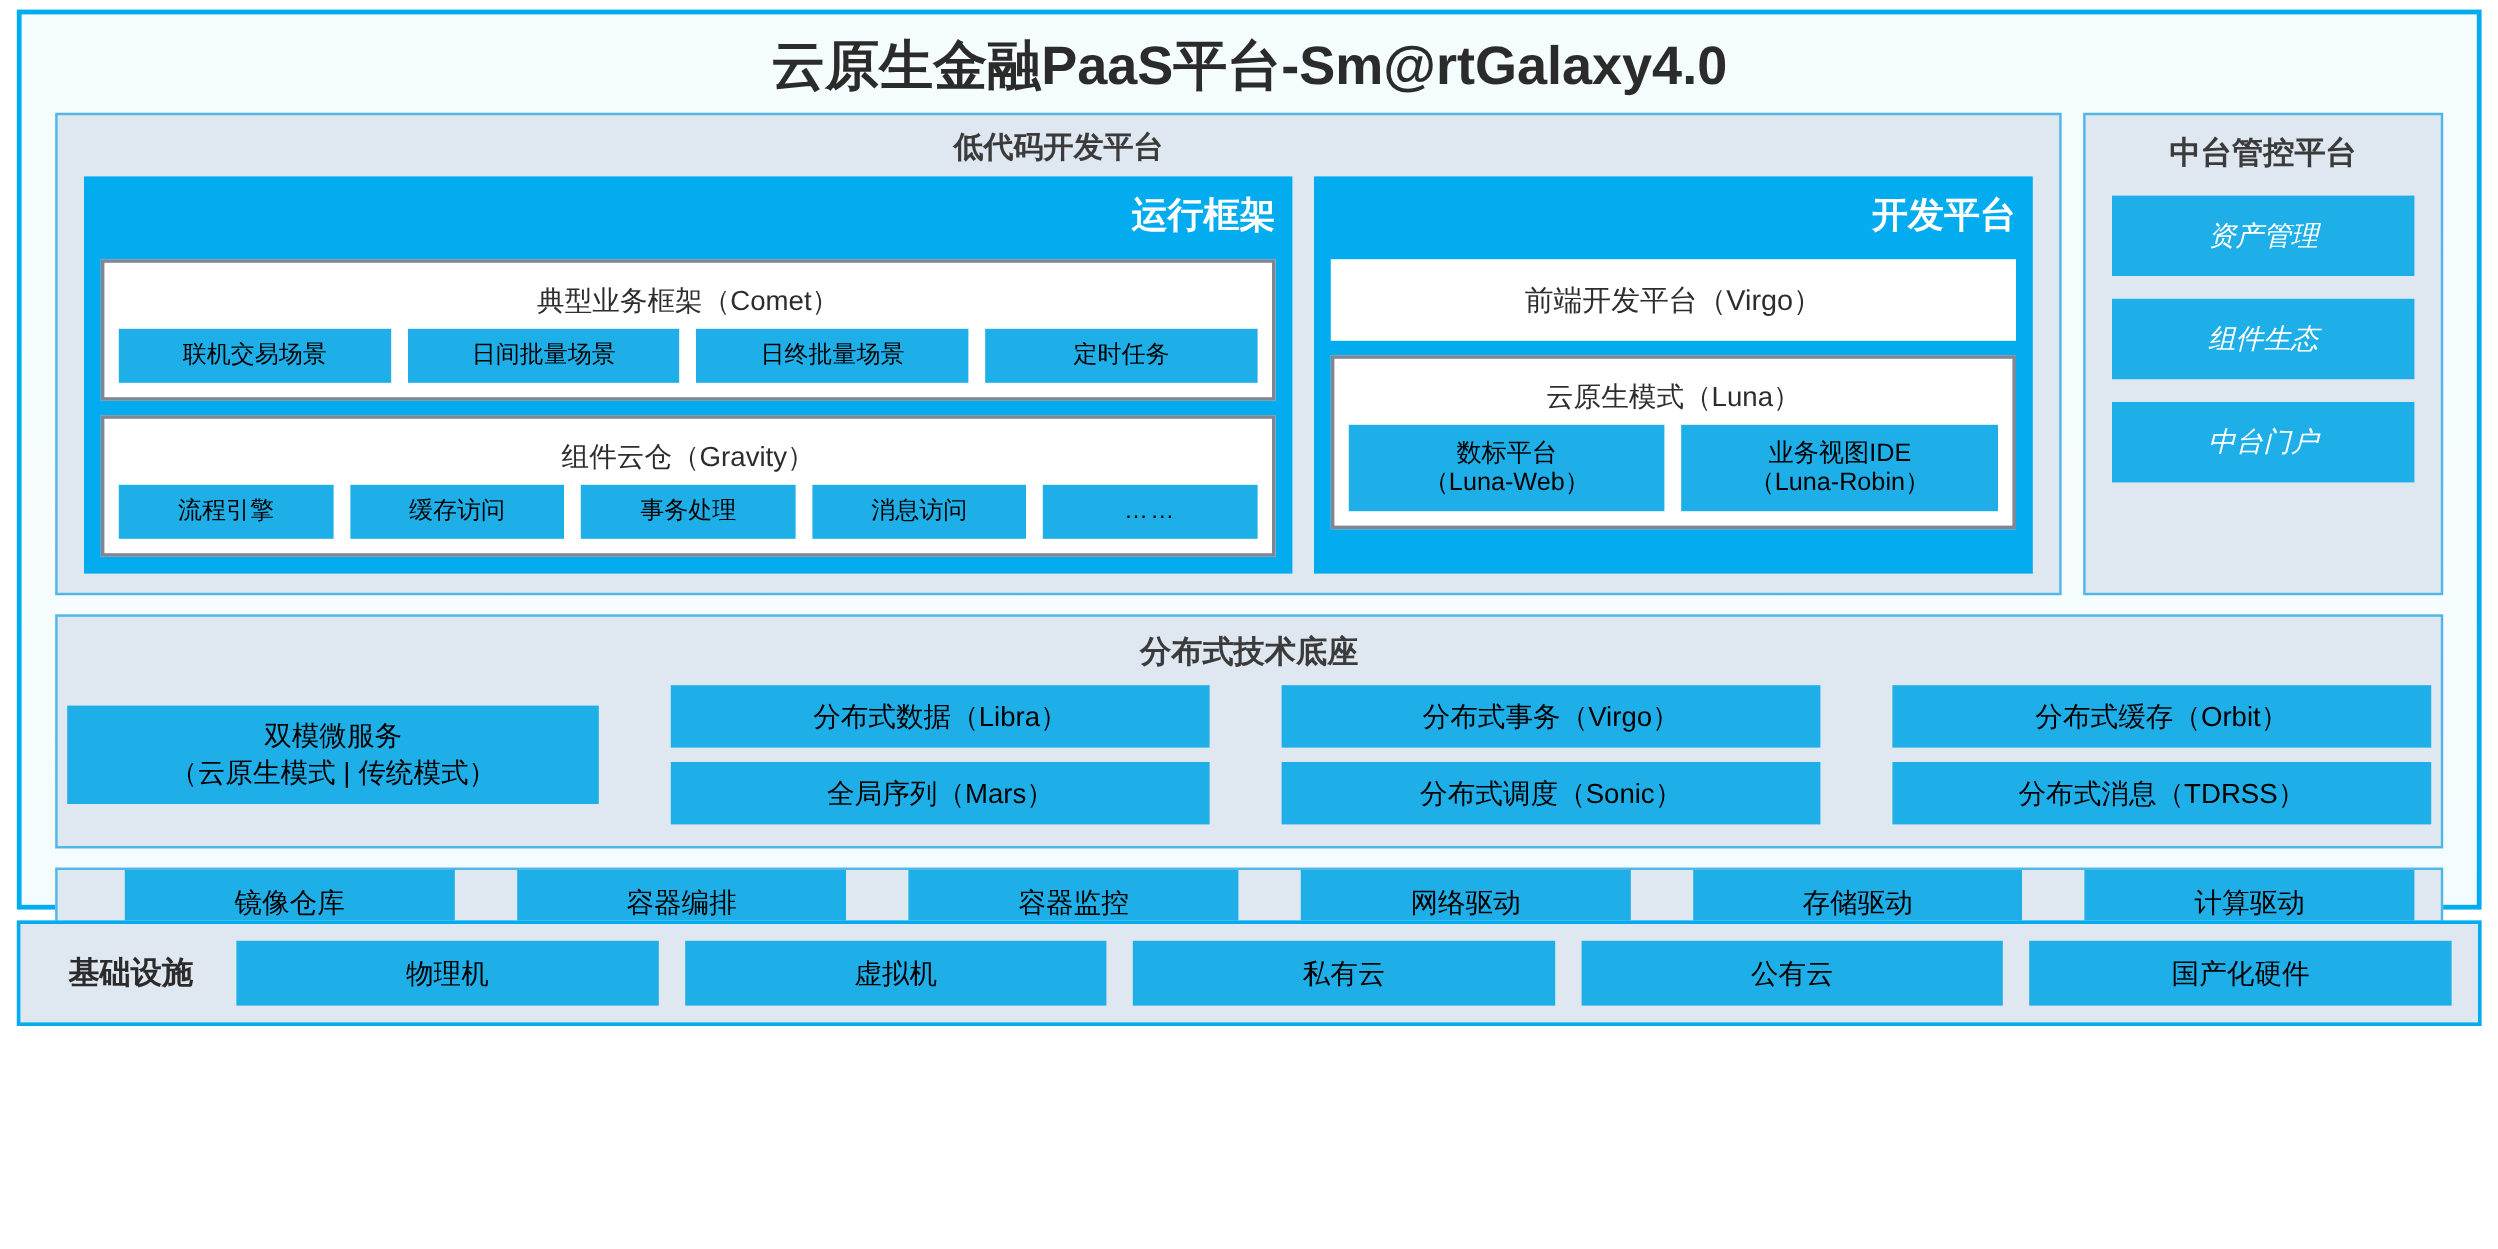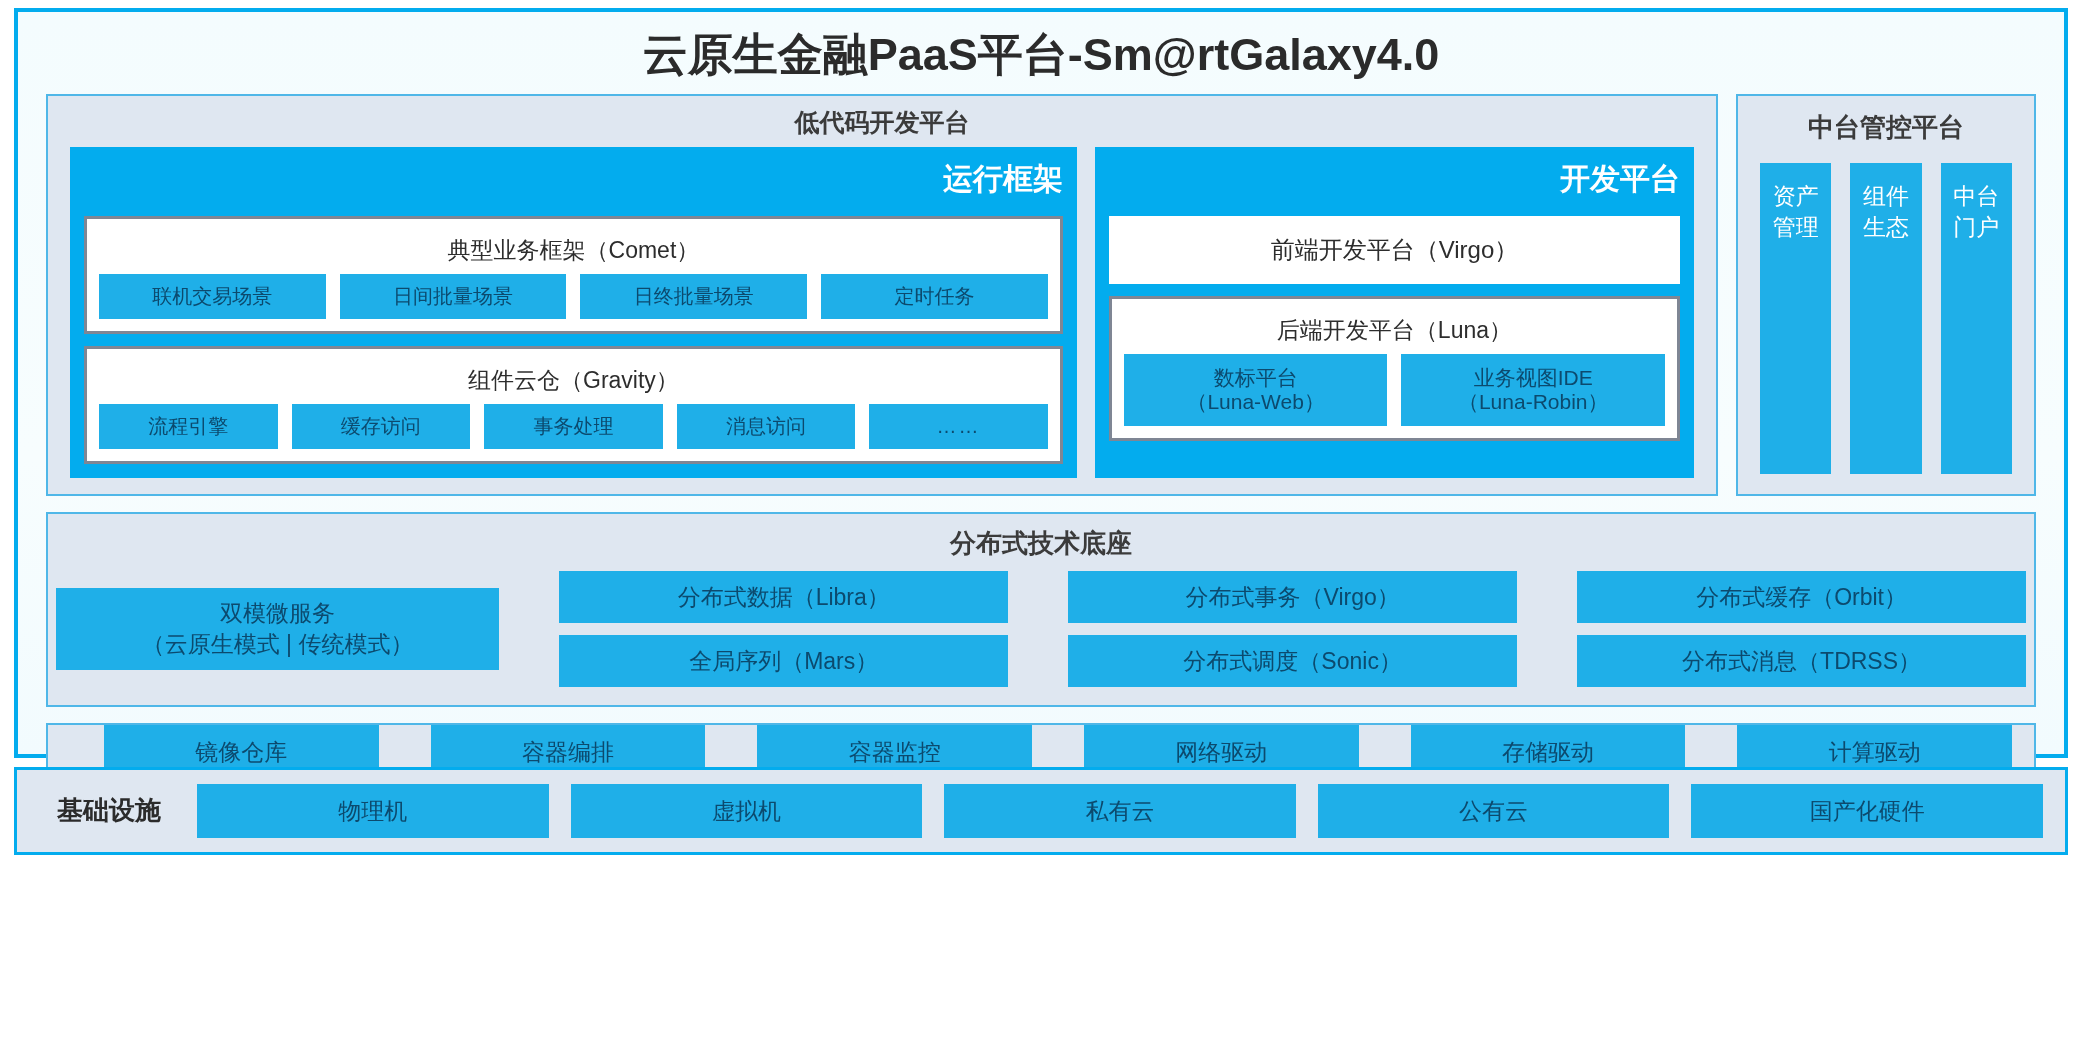--- a/index.html
+++ b/index.html
@@ -87,21 +87,21 @@
   .whitebox-title {
     text-align: center;
     font-size: 23px;
     color: #2d2d2d;
     padding: 4px 0 8px 0;
   }
 
   .chip-row { display: flex; gap: 14px; }
   .chip {
     background: #1FAFE8;
-    color: #0c4a6e;
+    color: #000000;
     font-size: 20px;
     text-align: center;
     padding: 11px 6px;
     flex: 1 1 0;
     white-space: nowrap;
     line-height: 1.15;
   }
   .chip.dots { letter-spacing: 2px; }
 
   
@@ -115,24 +115,25 @@
   .chip.two-line { font-size: 21px; padding: 12px 6px; }
   .chip.two-line .l2 { display: block; }
 
   
   .rightpanel {
     flex: 0 0 300px;
     padding-bottom: 20px;
   }
   .rightpanel .panel-title { font-size: 26px; padding: 14px 0 18px 0; }
   .rightpanel-items {
-    display: flex; flex-direction: row;
+    display: flex; flex-direction: column;
     gap: 19px;
     padding: 0 22px;
     flex: 1 1 auto;
+    font-style: italic;
   }
   .big-chip {
     background: #1FAFE8;
     color: #ffffff;
     font-size: 23px;
     text-align: center;
     padding: 18px 6px;
   }
 
   
@@ -211,21 +212,21 @@
               </div>
             </div>
           </div>
 
           <div class="bluecard devplat">
             <div class="bluecard-title">开发平台</div>
 
             <div class="plainbox">前端开发平台（Virgo）</div>
 
             <div class="whitebox">
-              <div class="whitebox-title">后端开发平台（Luna）</div>
+              <div class="whitebox-title">云原生模式（Luna）</div>
               <div class="chip-row">
                 <div class="chip two-line">
                   <span>数标平台</span>
                   <span class="l2">（Luna-Web）</span>
                 </div>
                 <div class="chip two-line">
                   <span>业务视图IDE</span>
                   <span class="l2">（Luna-Robin）</span>
                 </div>
               </div>

